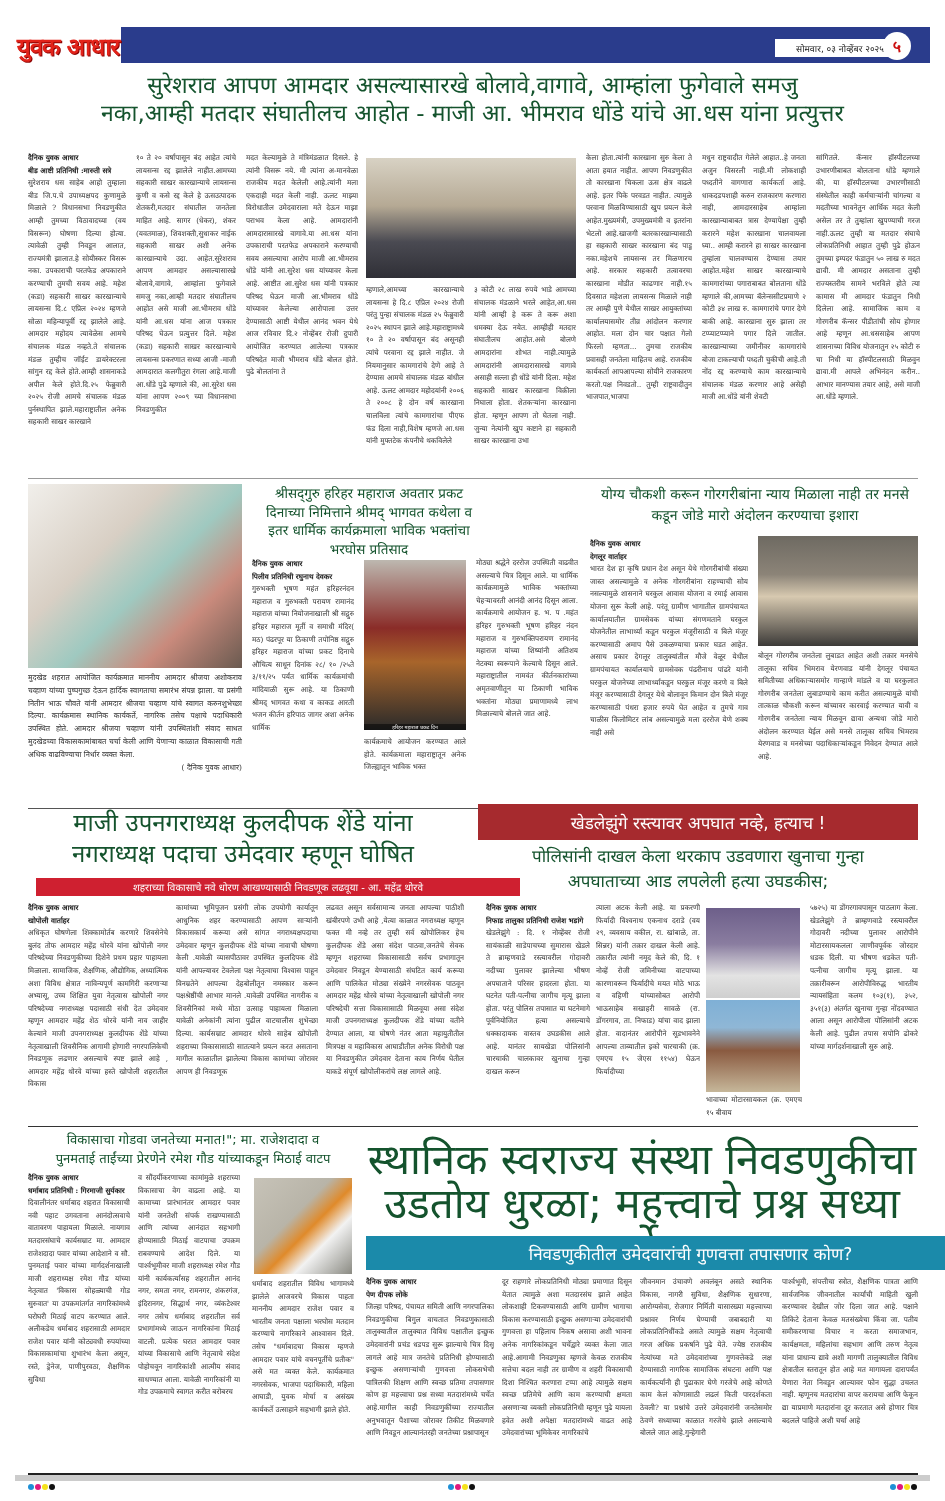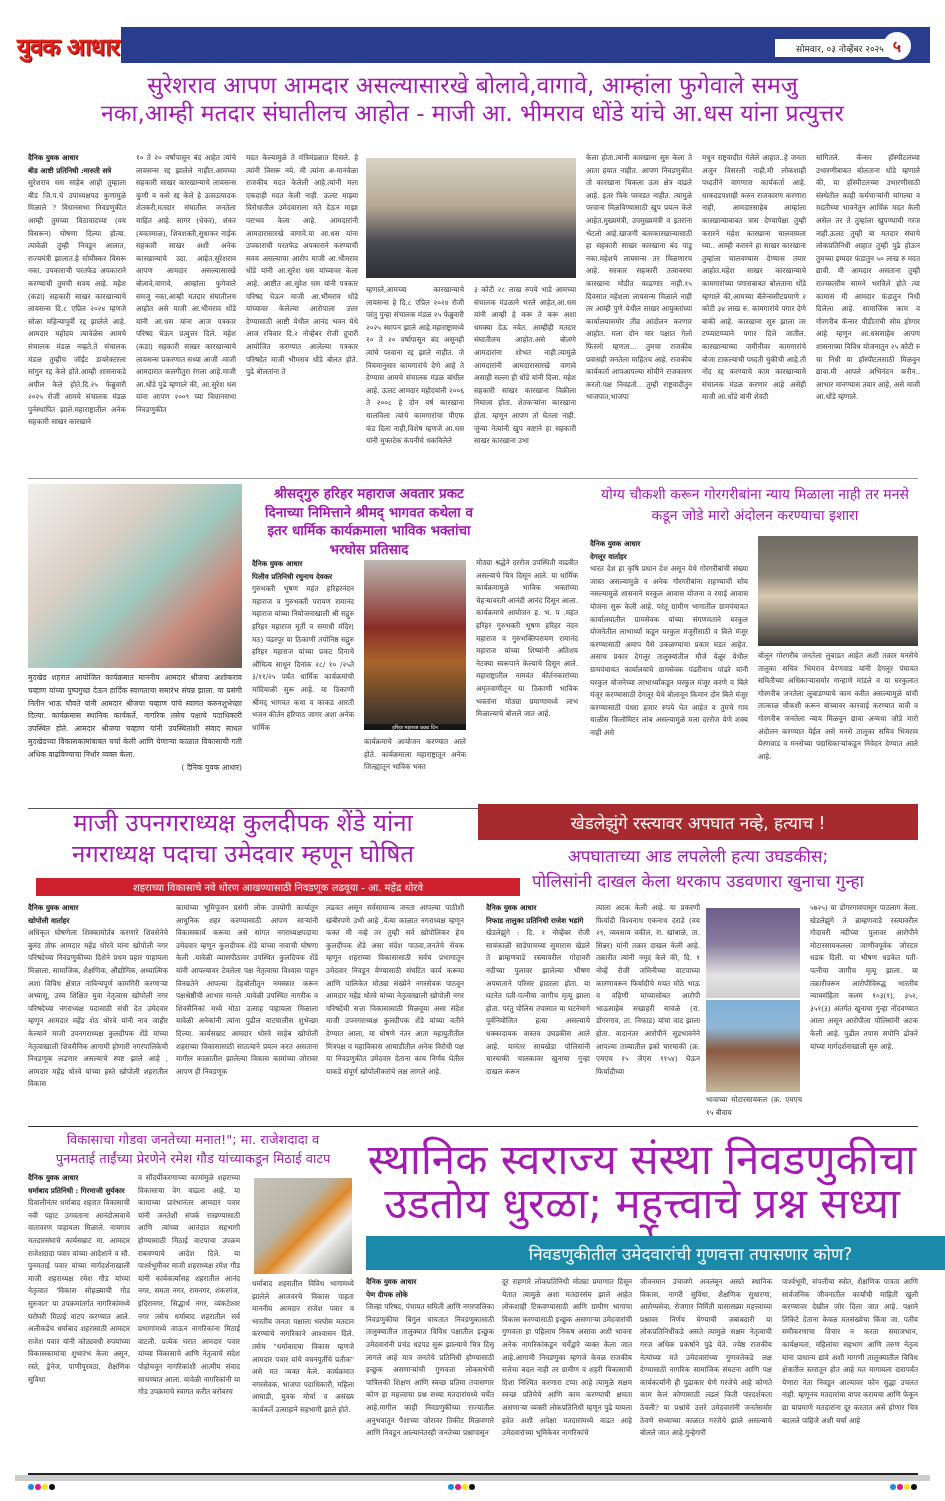--- a/index.html
+++ b/index.html
@@ -3,21 +3,21 @@
 <meta charset="utf-8">
 <style>
 *{box-sizing:border-box;margin:0;padding:0}
 body{width:945px;height:1501px;background:#fff;font-family:"DejaVu Sans","Liberation Sans",sans-serif;color:#222;position:relative;overflow:hidden}
 .abs{position:absolute}
 .masthead{left:15px;top:27px;width:915px;height:36px;background:#2a3c8c}
 .logo-box{left:15px;top:27px;width:106px;height:36px;background:#fff;display:flex;align-items:center;justify-content:center}
 .logo{color:#e2231a;font-weight:bold;font-size:24px;letter-spacing:-1px;font-family:"DejaVu Sans",sans-serif;text-shadow:1px 1px 0 #8a0000}
 .date-box{left:775px;top:39px;width:130px;height:18px;background:#fff;font-size:9px;display:flex;align-items:center;justify-content:center;color:#222}
 .page-no{left:883px;top:32px;width:28px;height:28px;border-radius:50%;background:#fff;color:#c11;font-weight:bold;font-size:16px;display:flex;align-items:center;justify-content:center}
-.hl{font-family:"DejaVu Sans",sans-serif;text-align:center;color:#a21caf;line-height:1.2}
+.hl{font-family:"DejaVu Sans",sans-serif;text-align:center;color:#14532d;line-height:1.2}
 .col{font-size:7.2px;line-height:12.6px;color:#333;text-align:justify;overflow:hidden;font-family:"DejaVu Serif",serif}
 .col b{font-weight:bold;display:block;color:#222}
 .photo{background:#777;overflow:hidden}
 .rule{background:#555;height:2px}
 .cap{font-size:7.5px;line-height:12.8px;color:#333;text-align:justify;font-family:"DejaVu Serif",serif}
 .strip-red{background:#cf2030;color:#fff;display:flex;align-items:center;justify-content:center}
 .strip-maroon{background:#a62a2e;color:#fff;display:flex;align-items:center;justify-content:center}
 .strip-teal{background:#1b8aaa;color:#fff;display:flex;align-items:center;justify-content:center}
 .regbar{left:15px;top:1475px;width:915px;height:6px;background:#ccc}
 .dot{width:6px;height:6px;border-radius:50%;display:inline-block;margin-right:1px}
@@ -51,21 +51,21 @@
 <div class="abs col" style="left:816px;top:152px;width:104px;height:320px;">सांगितले. कॅन्सर हॉस्पीटलच्या उभारणीबाबत बोलताना धोंडे म्हणाले की, या हॉस्पीटलच्या उभारणीसाठी संस्थेतील काही कर्मचाऱ्यांनी चांगल्या व मदतीच्या भावनेतुन आर्थिक मदत केली असेल तर ते तुम्हांला खुपण्याची गरज नाही.ऊलट तुम्ही या मतदार संघाचे लोकप्रतिनिधी आहात तुम्ही पुढे होऊन तुमच्या इम्पदर फंडातुन ५० लाख रु मदत द्यावी. मी आमदार असताना तुम्ही राज्यस्तरीय सामने भरविले होते त्या कामास मी आमदार फंडातुन निधी दिलेला आहे. सामाजिक काम व गोरगरीब कॅन्सर पीडीतांची सोय होणार आहे म्हणून आ.धससाहेब आपण शासनाच्या विविध योजनातुन २५ कोटी रु चा निधी या हॉस्पीटलसाठी मिळवुन द्यावा.मी आपले अभिनंदन करीन.. आभार मानण्यास तयार आहे, असे माजी आ.धोंडे म्हणाले.</div>
 
 <div class="abs rule" style="left:28px;top:478px;width:890px;height:1px;background:#999"></div>
 
 <div class="abs photo" style="left:28px;top:484px;width:214px;height:184px;background:linear-gradient(135deg,#f1efeb 0%,#d8cfc4 35%,#9fc9c0 55%,#c98a7c 75%,#6a5a50 100%);"></div>
 <div class="abs cap" style="left:28px;top:672px;width:214px;height:118px;">
   <span>मुदखेड शहरात आयोजित कार्यक्रमात माननीय आमदार श्रीजया अशोकराव चव्हाण यांच्या पुष्पगुच्छ देऊन हार्दिक स्वागताचा समारंभ संपन्न झाला. या प्रसंगी नितीन भाऊ चौवते यांनी आमदार श्रीजया चव्हाण यांचे स्वागत करुनशुभेच्छा दिल्या. कार्यक्रमास स्थानिक कार्यकर्ते, नागरिक तसेच पक्षाचे पदाधिकारी उपस्थित होते. आमदार श्रीजया चव्हाण यांनी उपस्थितांशी संवाद साधत मुदखेडच्या विकासकामांबाबत चर्चा केली आणि येणाऱ्या काळात विकासाची गती अधिक वाढविण्याचा निर्धार व्यक्त केला.</span>
   <div style="text-align:right">( दैनिक युवक आधार)</div>
 </div>
 
-<div class="abs hl" style="left:256px;top:484px;width:226px;font-size:13.5px;line-height:18.5px;font-weight:bold;">श्रीसद्‌गुरु हरिहर महाराज अवतार प्रकट दिनाच्या निमित्ताने श्रीमद् भागवत कथेला व इतर धार्मिक कार्यक्रमाला भाविक भक्तांचा भरघोस प्रतिसाद</div>
+<div class="abs hl" style="left:256px;top:484px;width:226px;font-size:13.5px;line-height:18.5px;">श्रीसद्‌गुरु हरिहर महाराज अवतार प्रकट दिनाच्या निमित्ताने श्रीमद् भागवत कथेला व इतर धार्मिक कार्यक्रमाला भाविक भक्तांचा भरघोस प्रतिसाद</div>
 <div class="abs col" style="left:252px;top:558px;width:102px;height:245px;">
   <b>दैनिक युवक आधार</b>
   <b>पिलीव प्रतिनिधी रघुनाथ देवकर</b>
   <span>गुरुभक्ती भूषण महंत हरिहरनंदन महाराज व गुरुभक्ती परायण रामानंद महाराज यांच्या नियोजनाखाली श्री सद्गुरु हरिहर महाराज मूर्ती व समाधी मंदिर( मठ) पंढरपूर या ठिकाणी तपोनिष्ठ सद्गुरु हरिहर महाराज यांच्या प्रकट दिनाचे औचित्य साधून दिनांक २८/ १० /२५ते ३/११/२५ पर्यंत धार्मिक कार्यक्रमांची मांदियाळी सुरू आहे. या ठिकाणी श्रीमद् भागवत कथा व काकड आरती भजन कीर्तन हरिपाठ जागर अशा अनेक धार्मिक</span>
 </div>
 <div class="abs photo" style="left:364px;top:560px;width:102px;height:170px;background:linear-gradient(180deg,#bdb8b0 0%,#8a2c28 40%,#a8652b 60%,#2a2a2a 100%);">
   <div class="abs" style="left:0;bottom:0;width:100%;font-size:5px;color:#fff;text-align:center;background:rgba(0,0,0,.5)">हरिहर महाराज प्रकट दिन</div>
 </div>
 <div class="abs col" style="left:364px;top:736px;width:102px;height:64px;">कार्यक्रमाचे आयोजन करण्यात आले होते. कार्यक्रमाला महाराष्ट्रातून अनेक जिल्ह्यातून भाविक भक्त</div>
 <div class="abs col" style="left:476px;top:557px;width:102px;height:245px;">मोठ्या श्रद्धेने दररोज उपस्थिती वाढवीत असल्याचे चित्र दिसून आले. या धार्मिक कार्यक्रमामुळे भाविक भक्तांच्या चेहऱ्यावरती आनंदी आनंद दिसून आला. कार्यक्रमाचे आयोजन ह. भ. प .महंत हरिहर गुरुभक्ती भूषण हरिहर नंदन महाराज व गुरुभक्तिपरायण रामानंद महाराज यांच्या शिष्यांनी अतिशय नेटक्या स्वरूपाने केल्याचे दिसून आले. महाराष्ट्रातील नामवंत कीर्तनकारांच्या अमृतवाणीतून या ठिकाणी भाविक भक्तांना मोठ्या प्रमाणामध्ये लाभ मिळाल्याचे बोलले जात आहे.</div>
@@ -89,22 +89,22 @@
 <div class="abs col" style="left:28px;top:902px;width:140px;height:220px;">
   <b>दैनिक युवक आधार</b>
   <b>खोपोली वार्ताहर</b>
   <span>अधिकृत घोषणेला शिक्कामोर्तब करणारे शिवसेनेचे बुलंद तोफ आमदार महेंद्र थोरवे यांना खोपोली नगर परिषदेच्या निवडणुकीच्या दिशेने प्रथम प्रहार पाहायला मिळाला. सामाजिक, शैक्षणिक, औद्योगिक, अध्यात्मिक अशा विविध क्षेत्रात नाविन्यपूर्ण कामगिरी करणाऱ्या अभ्यासू, उच्च शिक्षित युवा नेतृत्वास खोपोली नगर परिषदेच्या नगराध्यक्ष पदासाठी संधी देत उमेदवार म्हणून आमदार महेंद्र शेठ थोरवे यांनी नाव जाहीर केल्याने माजी उपनगराध्यक्ष कुलदीपक शेंडे यांच्या नेतृत्वाखाली शिवसैनिक आगामी होणारी नगरपालिकेची निवडणूक लढणार असल्याचे स्पष्ट झाले आहे , आमदार महेंद्र थोरवे यांच्या हस्ते खोपोली शहरातील विकास</span>
 </div>
 <div class="abs col" style="left:176px;top:902px;width:142px;height:220px;">कामांच्या भूमिपूजन प्रसंगी लोक उपयोगी कार्यातून आधुनिक शहर करण्यासाठी आपण साऱ्यांनी विकासकार्य करूया असे सांगत नगराध्यक्षपदाचा उमेदवार म्हणून कुलदीपक शेंडे यांच्या नावाची घोषणा केली .यावेळी व्यासपीठावर उपस्थित कुलदिपक शेंडे यांनी आपल्यावर टेवलेला पक्ष नेतृत्वाचा विश्वास पाहून विनम्रतेने आपल्या देहबोलीतून नमस्कार करून पक्षश्रेष्ठींची आभार मानले .यावेळी उपस्थित नागरीक व शिवसैनिकां मध्ये मोठा उत्साह पाहायला मिळाला यावेळी अनेकांनी त्यांना पुढील वाटचालीस शुभेच्छा दिल्या. कार्यसम्राट आमदार थोरवे साहेब खोपोली शहराच्या विकासासाठी सातत्याने प्रयत्न करत असताना मागील काळातील झालेल्या विकास कामांच्या जोरावर आपण ही निवडणूक</div>
 <div class="abs col" style="left:326px;top:902px;width:138px;height:220px;">लढवत असून सर्वसामान्य जनता आपल्या पाठीशी खंबीरपणे उभी आहे ,येत्या काळात नगराध्यक्ष म्हणून फक्त मी नव्हे तर तुम्ही सर्व खोपोलिकर हेच कुलदीपक शेंडे असा संदेश पाठवा,जनतेचे सेवक म्हणून शहराच्या विकासासाठी सर्वच प्रभागातून उमेदवार निवडून येण्यासाठी संघटित कार्य करूया आणि पालिकेत मोठ्या संख्येने नगरसेवक पाठवून आमदार महेंद्र थोरवे यांच्या नेतृत्वाखाली खोपोली नगर परिषदेची सत्ता विकासासाठी मिळवूया असा संदेश माजी उपनगराध्यक्ष कुलदीपक शेंडे यांच्या वतीने देण्यात आला, या घोषणे नंतर आता महायुतीतील मित्रपक्ष व महाविकास आघाडीतील अनेक विरोधी पक्ष या निवडणुकीत उमेदवार देताना काय निर्णय घेतील याकडे संपूर्ण खोपोलीकरांचे लक्ष लागले आहे.</div>
 
 <div class="abs strip-maroon" style="left:478px;top:804px;width:440px;height:36px;font-size:17px;">खेडलेझुंगे रस्त्यावर अपघात नव्हे, हत्याच !</div>
 <div class="abs hl" style="left:478px;top:844px;width:440px;font-size:17px;line-height:25px;">
+  <div>पोलिसांनी दाखल केला थरकाप उडवणारा खुनाचा गुन्हा</div>
   <div>अपघाताच्या आड लपलेली हत्या उघडकीस;</div>
-  <div>पोलिसांनी दाखल केला थरकाप उडवणारा खुनाचा गुन्हा</div>
 </div>
 <div class="abs col" style="left:486px;top:902px;width:104px;height:220px;">
   <b>दैनिक युवक आधार</b>
   <b>निफाड तालुका प्रतिनिधी राजेश भडांगे</b>
   <span>खेडलेझुंगे : दि. १ नोव्हेंबर रोजी सायंकाळी साडेपाचच्या सुमारास खेडले ते ब्राम्हणवाडे रस्त्यावरील गोदावरी नदीच्या पुलावर झालेल्या भीषण अपघाताने परिसर हादरला होता. या घटनेत पती-पत्नीचा जागीच मृत्यू झाला होता. परंतु पोलिस तपासात या घटनेमागे पूर्वनियोजित हत्या असल्याचे धक्कादायक वास्तव उघडकीस आले आहे. यानंतर सायखेडा पोलिसांनी चारचाकी चालकावर खुनाचा गुन्हा दाखल करून</span>
 </div>
 <div class="abs col" style="left:596px;top:902px;width:104px;height:220px;">त्याला अटक केली आहे. या प्रकरणी फिर्यादी विश्वनाथ एकनाथ दराडे (वय २९, व्यवसाय वकील, रा. खांबाळे, ता. सिन्नर) यांनी तक्रार दाखल केली आहे. तक्रारीत त्यांनी नमूद केले की, दि. १ नोव्हें रोजी जमिनीच्या वाटपाच्या कारणावरून फिर्यादीचे मयत मोठे भाऊ व वहिणी यांच्यासोबत आरोपी भाऊसाहेब सखाहरी सावळे (रा. डोंगरगाव, ता. निफाड) यांचा वाद झाला होता. वादानंतर आरोपीने सूडभावनेने आपल्या ताब्यातील इको चारचाकी (क्र. एमएच १५ जेएस ११५४) घेऊन फिर्यादीच्या</div>
 <div class="abs photo" style="left:706px;top:908px;width:94px;height:90px;background:linear-gradient(180deg,#6d5f8a 0%,#8a7da0 40%,#e3e3e3 75%,#cfcfcf 100%);"></div>
 <div class="abs photo" style="left:706px;top:1000px;width:94px;height:92px;background:linear-gradient(180deg,#7fb0d6 0%,#8fb7d6 30%,#8a5a40 55%,#c6b79a 100%);"></div>
 <div class="abs col" style="left:706px;top:1094px;width:96px;height:28px;">भावाच्या मोटारसायकल (क्र. एमएच १५ बीवाय</div>

